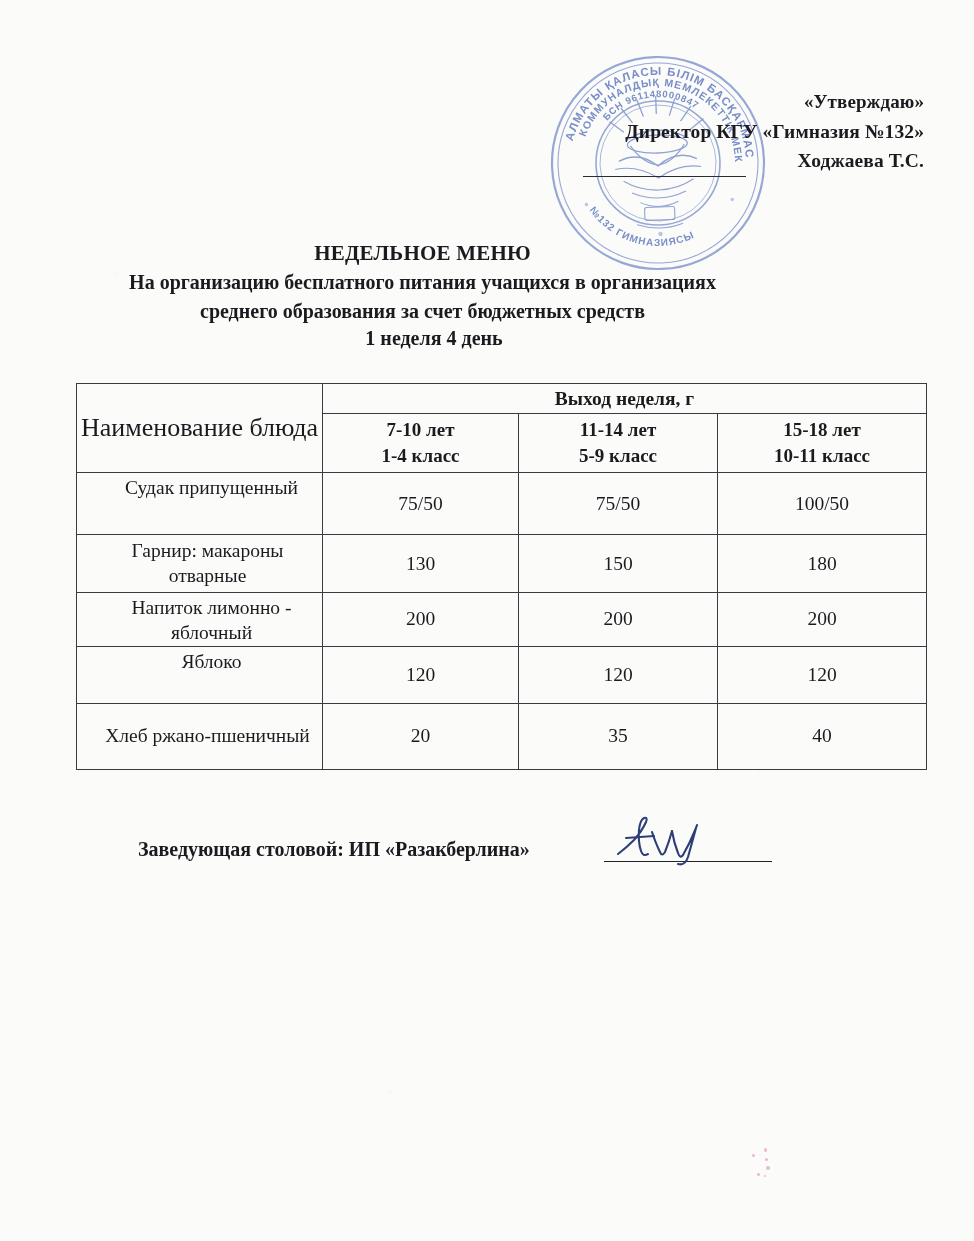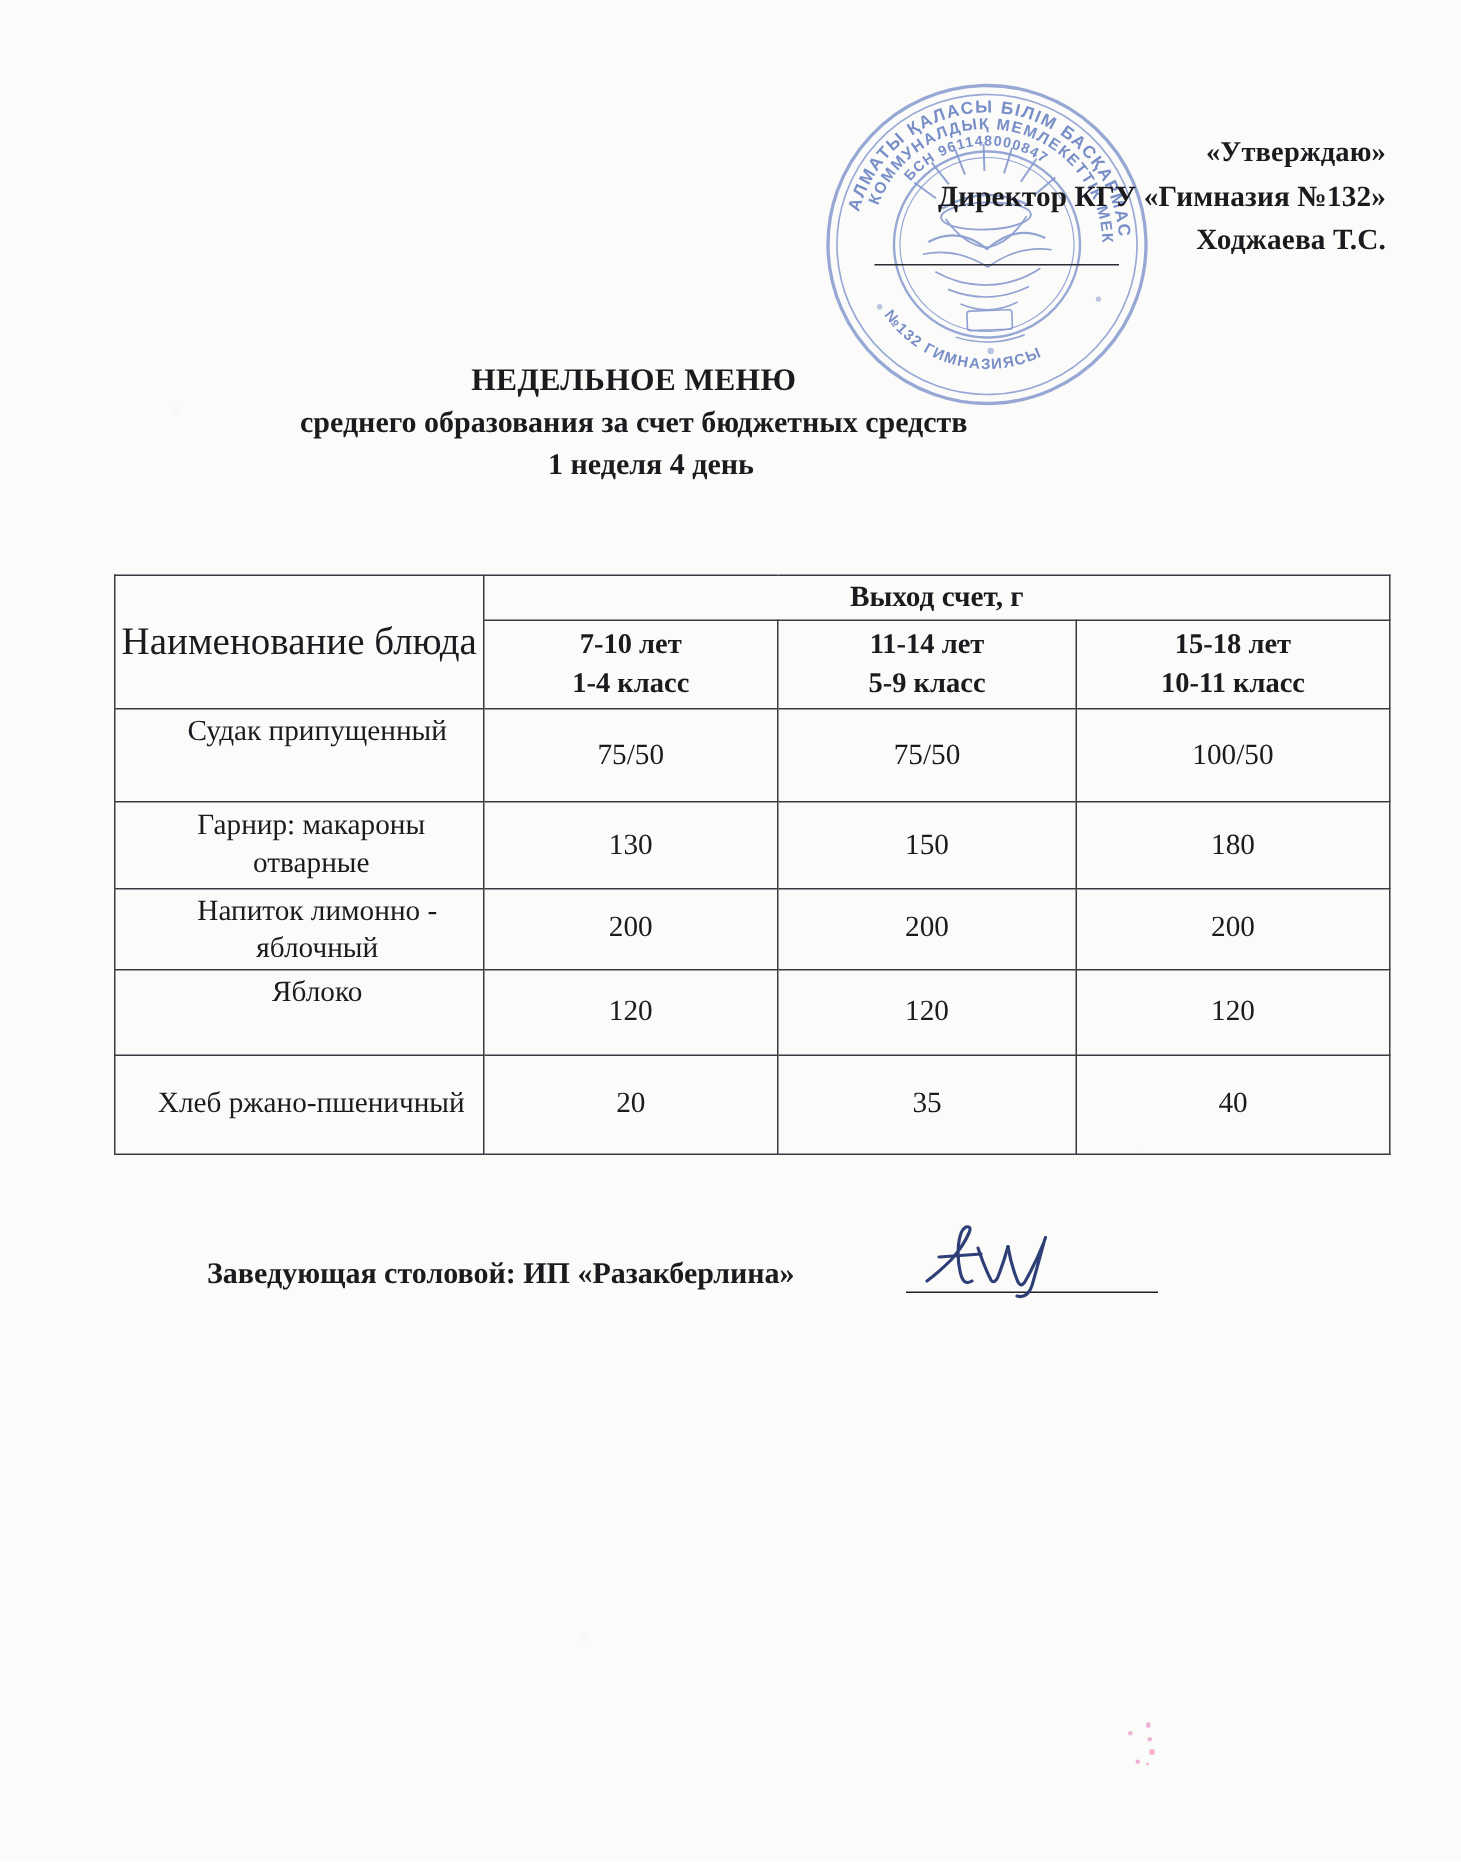--- a/index.html
+++ b/index.html
@@ -286,36 +286,37 @@
 
   <div class="approval">
     <span class="ln ln-1">«Утверждаю»</span>
     <span class="ln ln-2">Директор КГУ «Гимназия №132»</span>
     <span class="ln ln-3">Ходжаева Т.С.</span>
   </div>
   <div class="sig-line-director"></div>
 
   <div class="titles">
     <div class="t-main">НЕДЕЛЬНОЕ МЕНЮ</div>
+    <div class="t-sub">На организацию бесплатного питания учащихся в организациях</div>
     <div class="t-sub">среднего образования за счет бюджетных средств</div>
     <div class="t-week">1 неделя 4 день</div>
   </div>
 
   <div class="table-wrap">
     <table class="menu">
       <colgroup>
         <col class="col-name">
         <col class="col-a">
         <col class="col-b">
         <col class="col-c">
       </colgroup>
       <thead>
         <tr>
           <th class="h-name" rowspan="2">Наименование блюда</th>
-          <th class="h-group" colspan="3">Выход счет, г</th>
+          <th class="h-group" colspan="3">Выход неделя, г</th>
         </tr>
         <tr>
           <th class="h-age">
             <span>7-10 лет</span>
             <span class="l2">1-4 класс</span>
           </th>
           <th class="h-age">
             <span>11-14 лет</span>
             <span class="l2">5-9 класс</span>
           </th>

